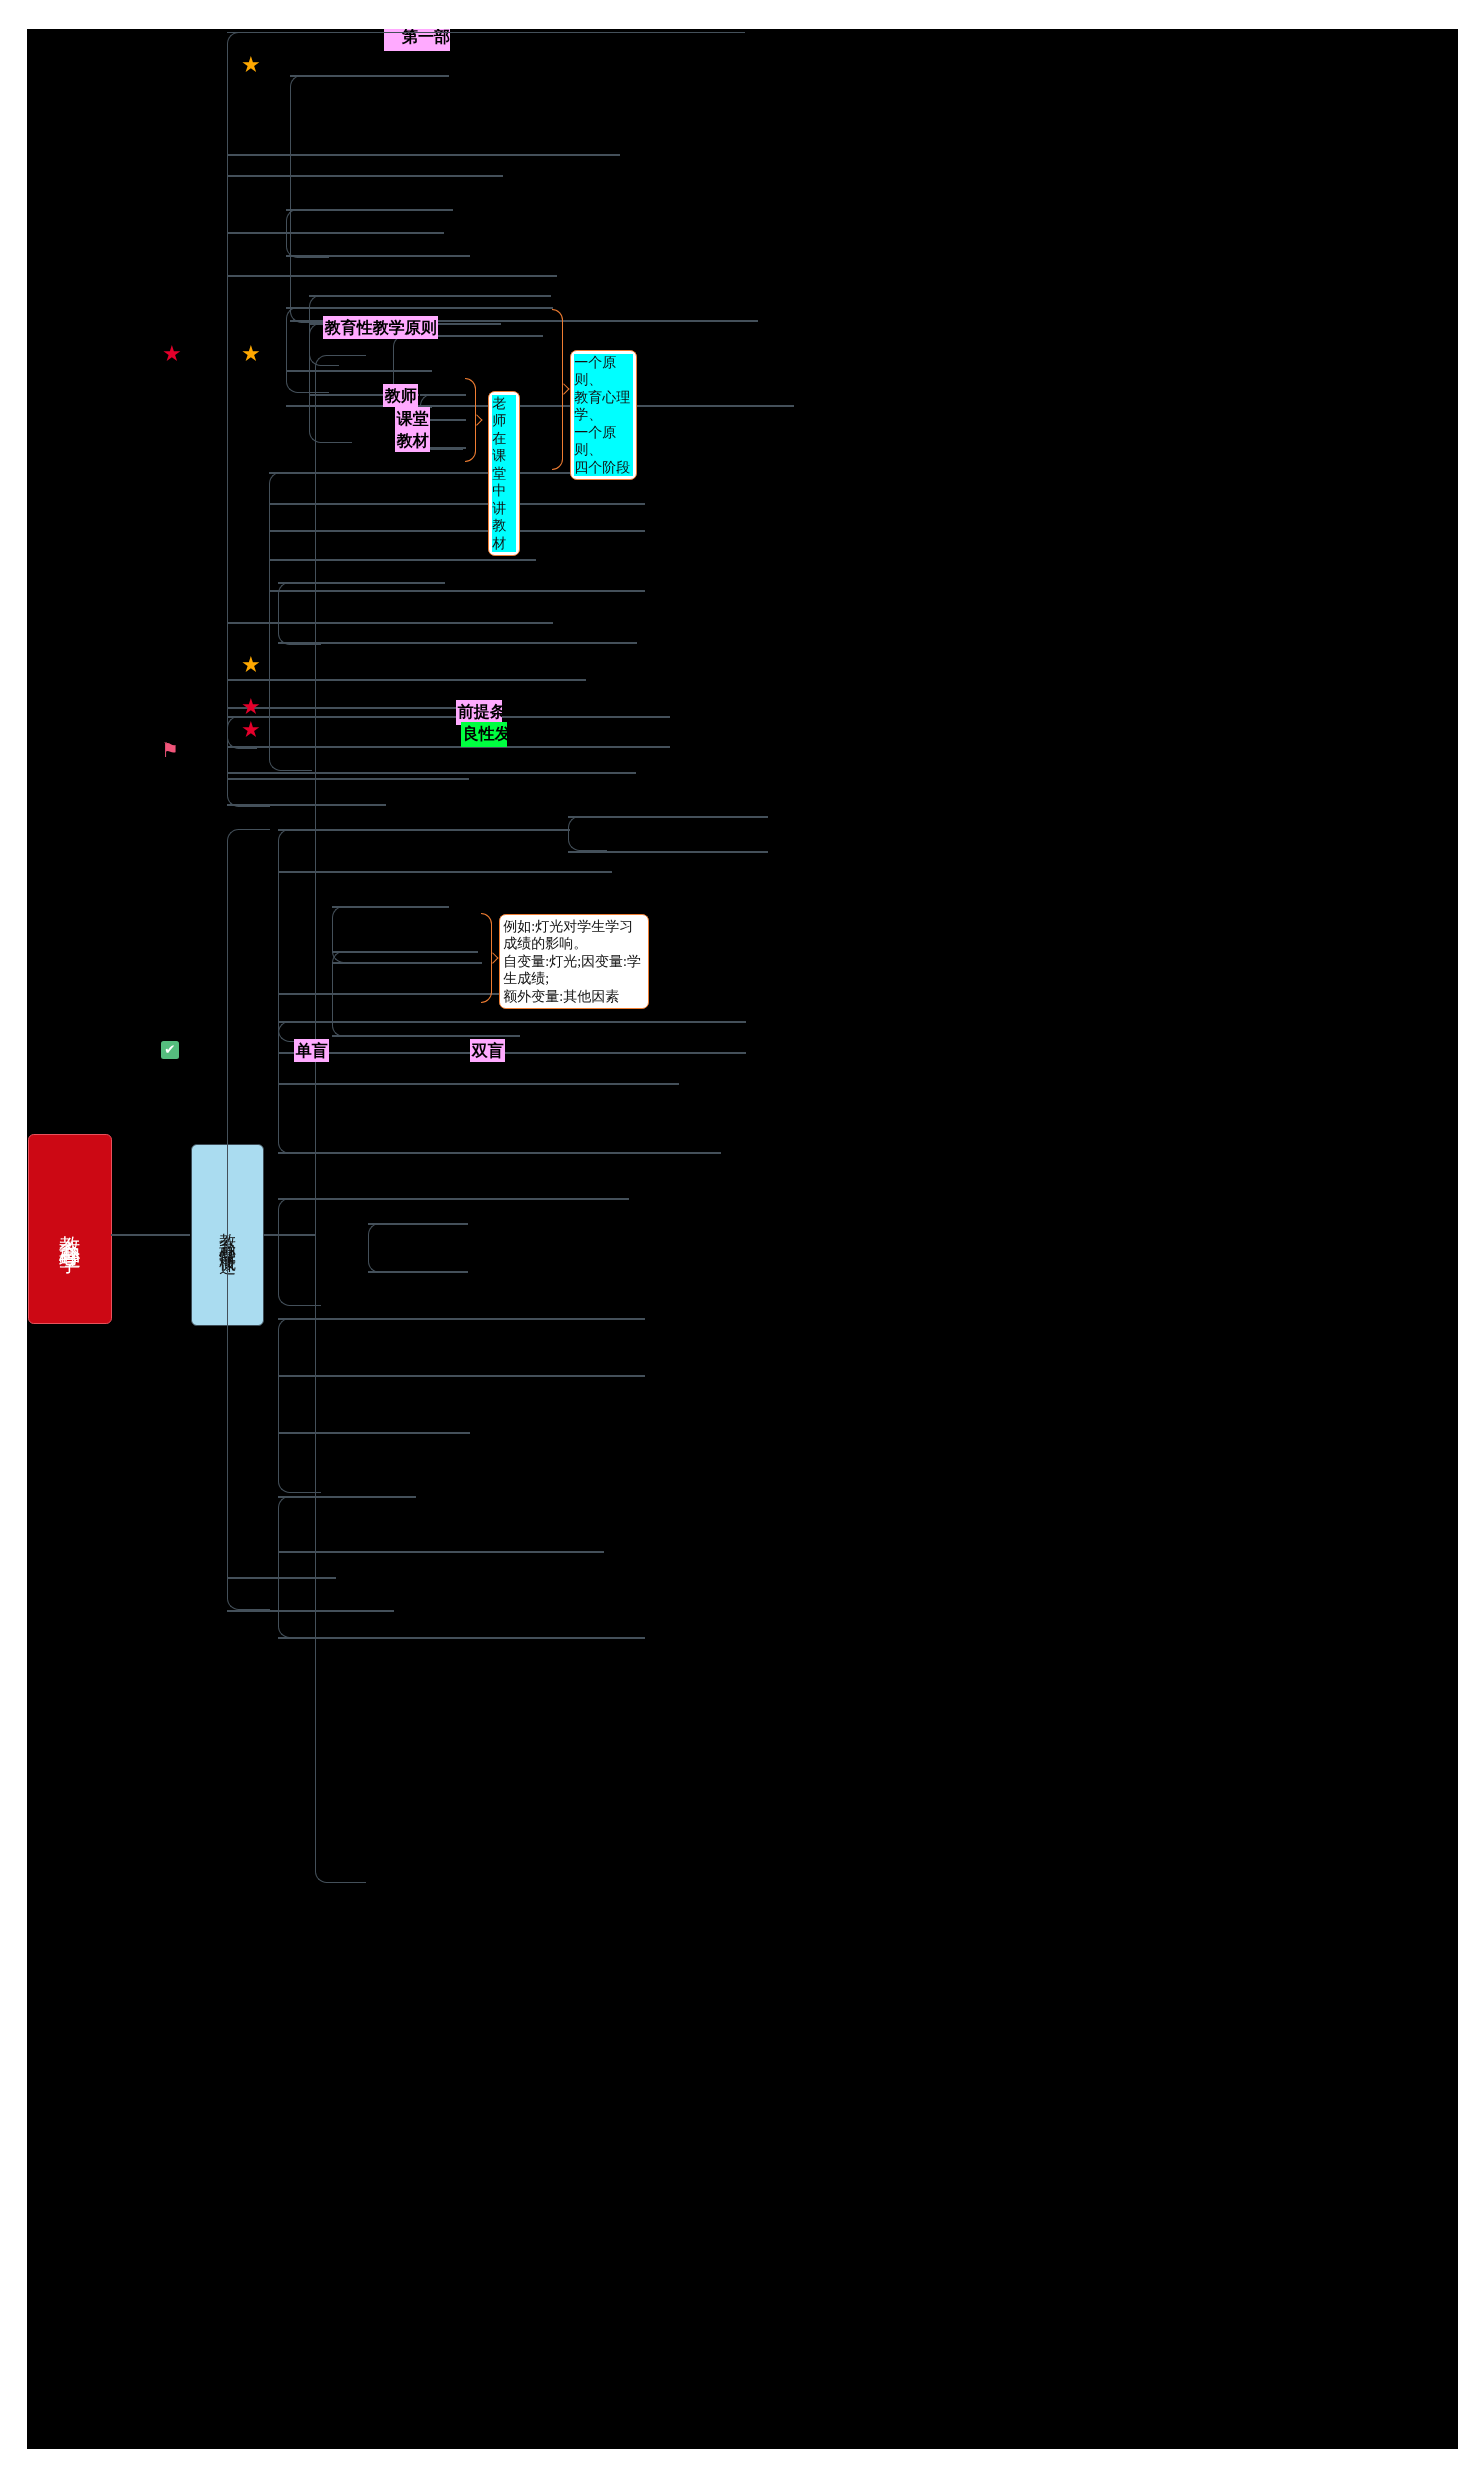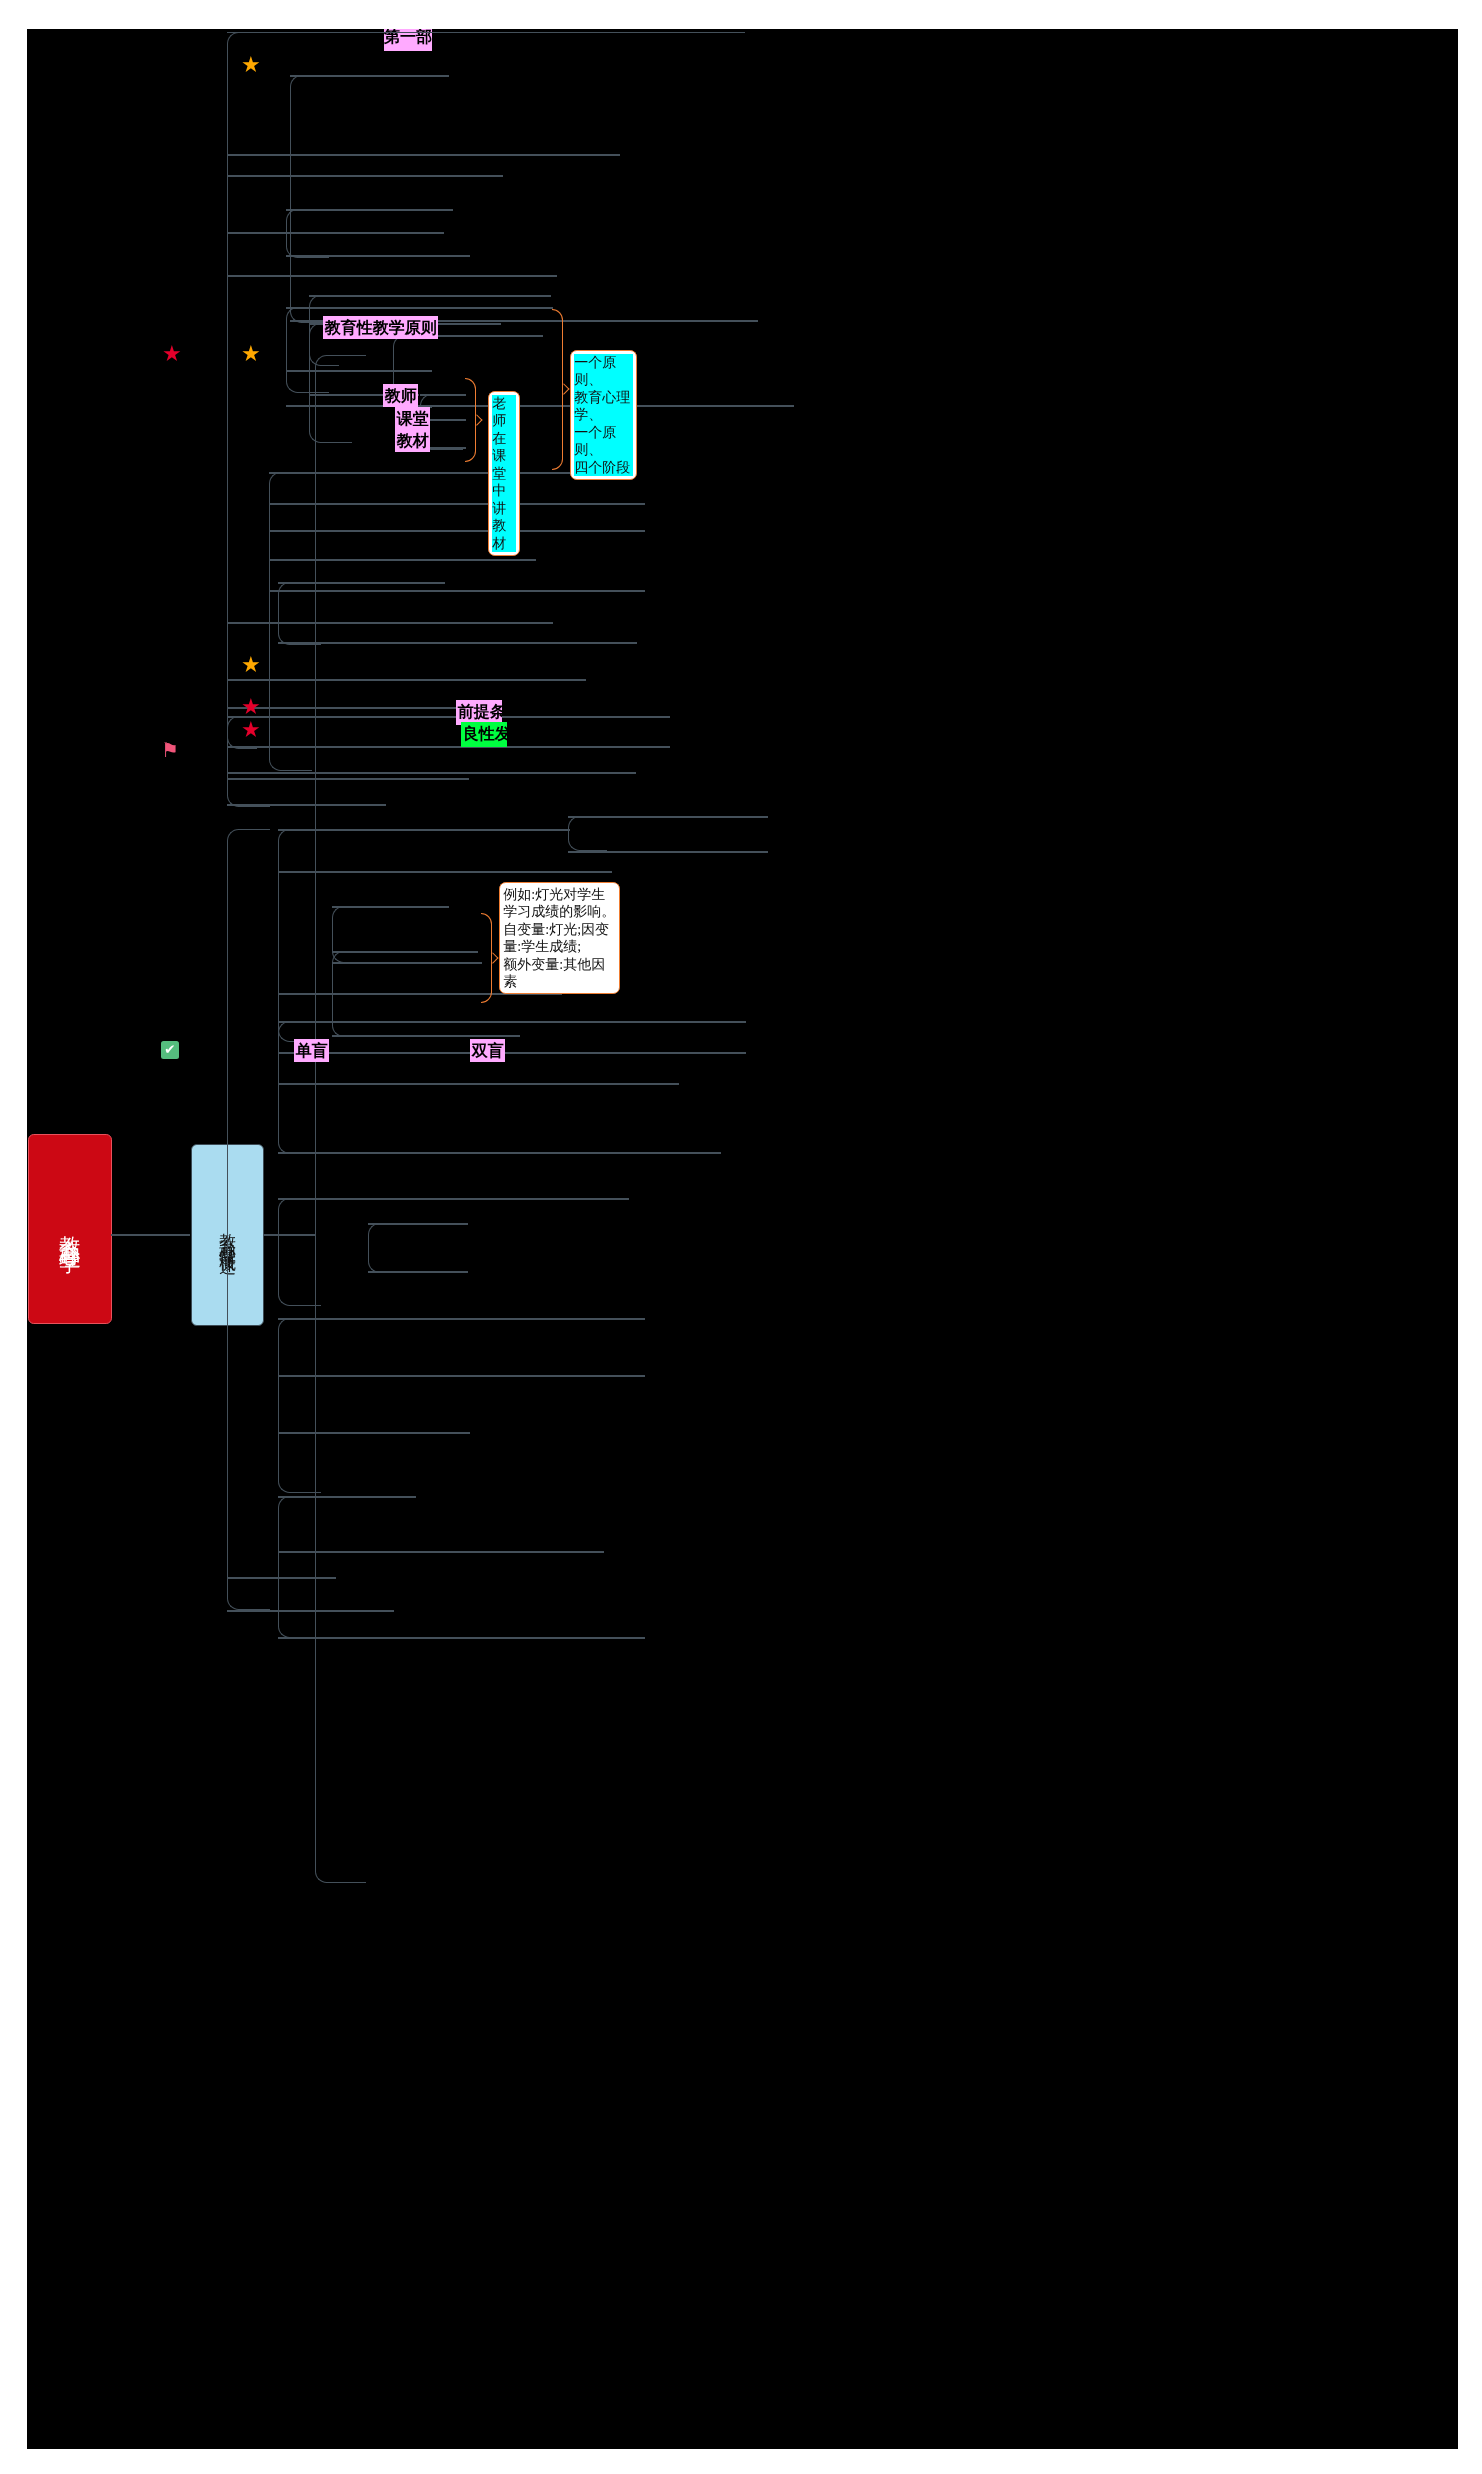--- a/index.html
+++ b/index.html
@@ -21,21 +21,21 @@
         text-orientation:upright;letter-spacing:4.2px;}
   #root-node{left:0.8px;top:1105px;width:84px;height:190px;background:#cc0814;
              border:1.7px solid #e8525c;border-radius:5.8px;color:#ffffff;
              font-size:21px;font-family:"Liberation Serif","DejaVu Serif",serif;}
   #overview-node{left:164px;top:1115px;width:73px;height:182px;background:#aadcf0;
              border:1.7px solid #3d4b55;border-radius:5.8px;color:#111111;
              font-size:16.7px;font-family:"Liberation Serif","DejaVu Serif",serif;}
 
   
   .chip{position:absolute;white-space:nowrap;color:#000000;font-size:16px;line-height:20px;
-        font-family:"Liberation Sans","DejaVu Sans",sans-serif;font-weight:bold;}
+        font-family:"Liberation Sans","DejaVu Sans",sans-serif;font-weight:bold;padding-left:18px;}
   .hl-pink{background:#ffaaff;}
   .hl-green{background:#00ff40;}
   .clip-r{overflow:hidden;}
 
   
   .note{position:absolute;box-sizing:border-box;background:#ffffff;
         border:1.7px solid #ef7d32;border-radius:6.7px;padding:2.5px 3.3px;
         color:#111111;font-size:14px;line-height:17.5px;
         font-family:"Liberation Serif","DejaVu Serif",serif;}
   .note .mark{background:#00ffff;}
@@ -219,21 +219,21 @@
     <div class="brace-tip" style="left:533px;top:356px;"></div>
     <div class="note" id="note2" style="left:543px;top:321px;width:67px;">
       <div class="mark">一个原则、</div>
       <div class="mark">教育心理学、</div>
       <div class="mark">一个原则、</div>
       <div class="mark">四个阶段</div>
     </div>
 
     <div class="brace" style="left:454px;top:884px;height:88px;"></div>
     <div class="brace-tip" style="left:462px;top:925px;"></div>
-    <div class="note" id="note3" style="left:472px;top:853px;width:121px;">
+    <div class="note" id="note3" style="left:472px;top:885px;width:150px;">
       <div>例如:灯光对学生学习成绩的影响。</div>
       <div>自变量:灯光;因变量:学生成绩;</div>
       <div>额外变量:其他因素</div>
     </div>
 
     <div class="ico star star-orange" style="left:214px;top:25px;">★</div>
     <div class="ico star star-red" style="left:135px;top:314px;">★</div>
     <div class="ico star star-orange" style="left:214px;top:314px;">★</div>
     <div class="ico star star-orange" style="left:214px;top:625px;">★</div>
     <div class="ico star star-red" style="left:214px;top:667px;">★</div>

